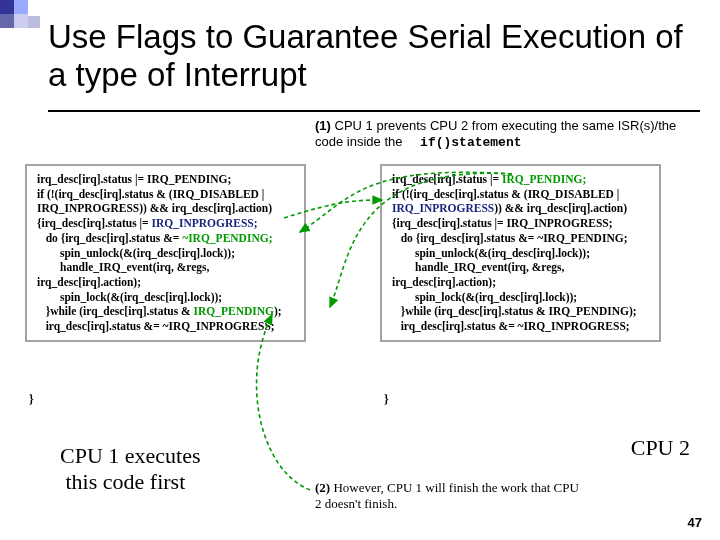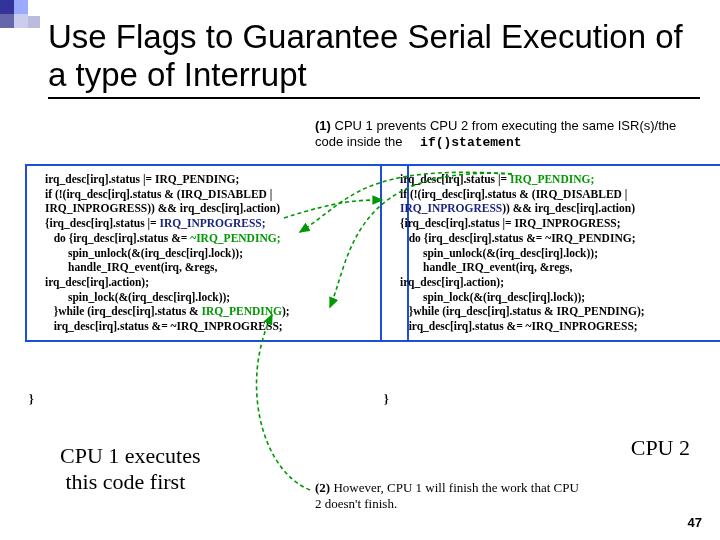--- a/index.html
+++ b/index.html
@@ -19,35 +19,35 @@
   .decor-top .sq3 { position: absolute; top: 14px; left: 0; width: 14px; height: 14px; background: #6666aa; }
   .decor-top .sq4 { position: absolute; top: 14px; left: 14px; width: 14px; height: 14px; background: #ccccee; }
   .decor-top .sq5 { position: absolute; top: 16px; left: 28px; width: 12px; height: 12px; background: #bbbbdd; }
   .title {
     position: absolute;
     top: 18px; left: 48px; right: 20px;
     font-size: 33px;
     line-height: 1.15;
     color: #000;
     border-bottom: 2px solid #000;
-    padding-bottom: 3px;
+    padding-bottom: 16px;
   }
   .caption1 {
     position: absolute;
     top: 118px; left: 315px; right: 20px;
     font-size: 13px;
     line-height: 1.25;
   }
   .caption1 .b { font-weight: bold; }
   .caption1 .code { font-family: "Courier New", monospace; font-weight: bold; margin-left: 14px; }
   .code-box {
     position: absolute;
-    width: 384px;
-    border: 2px solid #1d4ed8;
-    padding: 6px 18px;
+    width: 281px;
+    border: 2px solid #a3a3a3;
+    padding: 6px 10px;
     font-family: "Times New Roman", serif;
     font-size: 11.5px;
     font-weight: bold;
     line-height: 1.28;
   }
   #box-left { top: 164px; left: 25px; }
   #box-right { top: 164px; left: 380px; }
   .closing-brace {
     position: absolute;
     font-family: "Times New Roman", serif;

